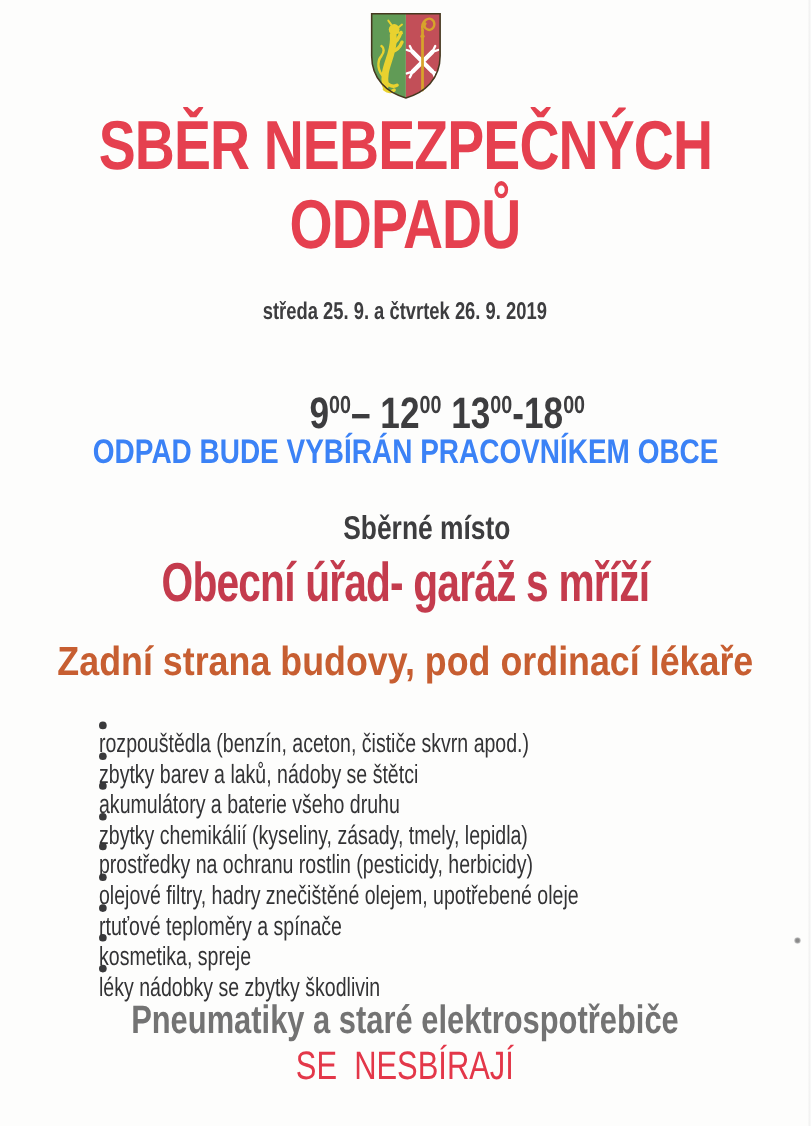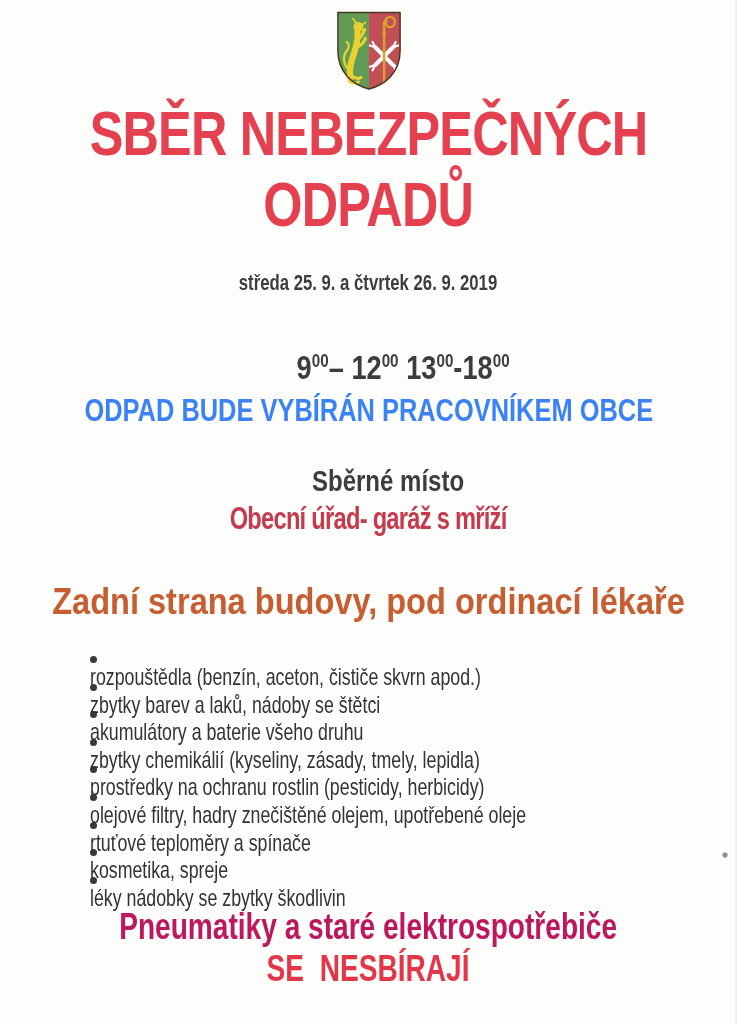--- a/index.html
+++ b/index.html
@@ -11,34 +11,34 @@
     font-family: "Liberation Sans", sans-serif;
   }
   .row { position: absolute; left: 0; right: 0; text-align: center; }
   .cx { display: inline-block; transform: scaleX(var(--sx, 0.8)); transform-origin: 50% 50%; white-space: nowrap; }
   .cx-left { display: inline-block; transform: scaleX(var(--sx, 0.74)); transform-origin: 0 50%; white-space: nowrap; }
 
   .crest-wrap { position: absolute; top: 6px; left: 50%; margin-left: -40px; width: 80px; height: 86px; }
 
   .title { top: 98px; font-size: 63px; line-height: 71px; font-weight: bold; letter-spacing: -1px; --sx: 0.80; }
   .date-line { top: 270px; font-size: 22px; font-weight: bold; --sx: 0.76; }
-  .times { top: 309px; font-size: 34px; font-weight: bold; white-space: pre; padding-left: 32px; --sx: 0.80; }
+  .times { top: 309px; font-size: 40px; font-weight: bold; white-space: pre; padding-left: 32px; --sx: 0.80; }
   .times sup { font-size: 0.56em; vertical-align: 0.62em; letter-spacing: 0; }
   .notice { top: 393px; font-size: 31px; font-weight: bold; --sx: 0.82; }
   .loc-label { top: 464px; font-size: 30px; font-weight: bold; padding-left: 40px; --sx: 0.80; }
-  .loc-place { top: 500px; font-size: 32px; font-weight: bold; letter-spacing: -1px; --sx: 0.74; }
+  .loc-place { top: 500px; font-size: 50px; font-weight: bold; letter-spacing: -1px; --sx: 0.74; }
   .loc-detail { top: 581px; font-size: 37px; font-weight: bold; --sx: 0.88; }
 
   .item-list { position: absolute; top: 646px; left: 90px; right: 20px; margin: 0; padding: 0; list-style: none; }
   .item-list li { display: flex; align-items: flex-start; height: 27.6px; flex-direction: column; }
   .item-list .dot { flex: 0 0 auto; width: 7px; height: 7px; border-radius: 50%; background: #39393b; margin: 10px 14px 0 0; }
   .item-list .li-text { font-size: 24px; line-height: 27.6px; --sx: 0.74; }
 
   .footer-1 { top: 906px; font-size: 36px; font-weight: bold; --sx: 0.78; }
-  .footer-2 { top: 948px; font-size: 36px; font-weight: bold; word-spacing: 10px; --sx: 0.78; }
+  .footer-2 { top: 948px; font-size: 36px; font-weight: normal; word-spacing: 10px; --sx: 0.78; }
 
   .scan-dot { position: absolute; left: 722px; top: 852px; width: 6px; height: 6px; border-radius: 50%;
               background: radial-gradient(circle, #8a8a8a 0 35%, #cfcfcf 70%, transparent 100%); }
   .scan-edge { position: absolute; top: 0; right: 0; width: 3px; height: 100%;
                background: linear-gradient(to left, #ececec, transparent); }
 </style>
 </head>
 <body>
 
 <div class="page">
@@ -134,21 +134,21 @@
       <li>
         <span class="dot"></span>
         <span class="li-text cx-left">kosmetika, spreje</span>
       </li>
       <li>
         <span class="dot"></span>
         <span class="li-text cx-left">léky nádobky se zbytky škodlivin</span>
       </li>
     </ul>
 
-  <div class="row footer-1" style="color: #be185d;">
+  <div class="row footer-1" style="color: #737373;">
     <span class="cx">Pneumatiky a staré elektrospotřebiče</span>
   </div>
   <div class="row footer-2" style="color: rgb(227, 55, 73);">
     <span class="cx">SE NESBÍRAJÍ</span>
   </div>
 
   <div class="scan-dot"></div>
   <div class="scan-edge"></div>
 </div>
 

